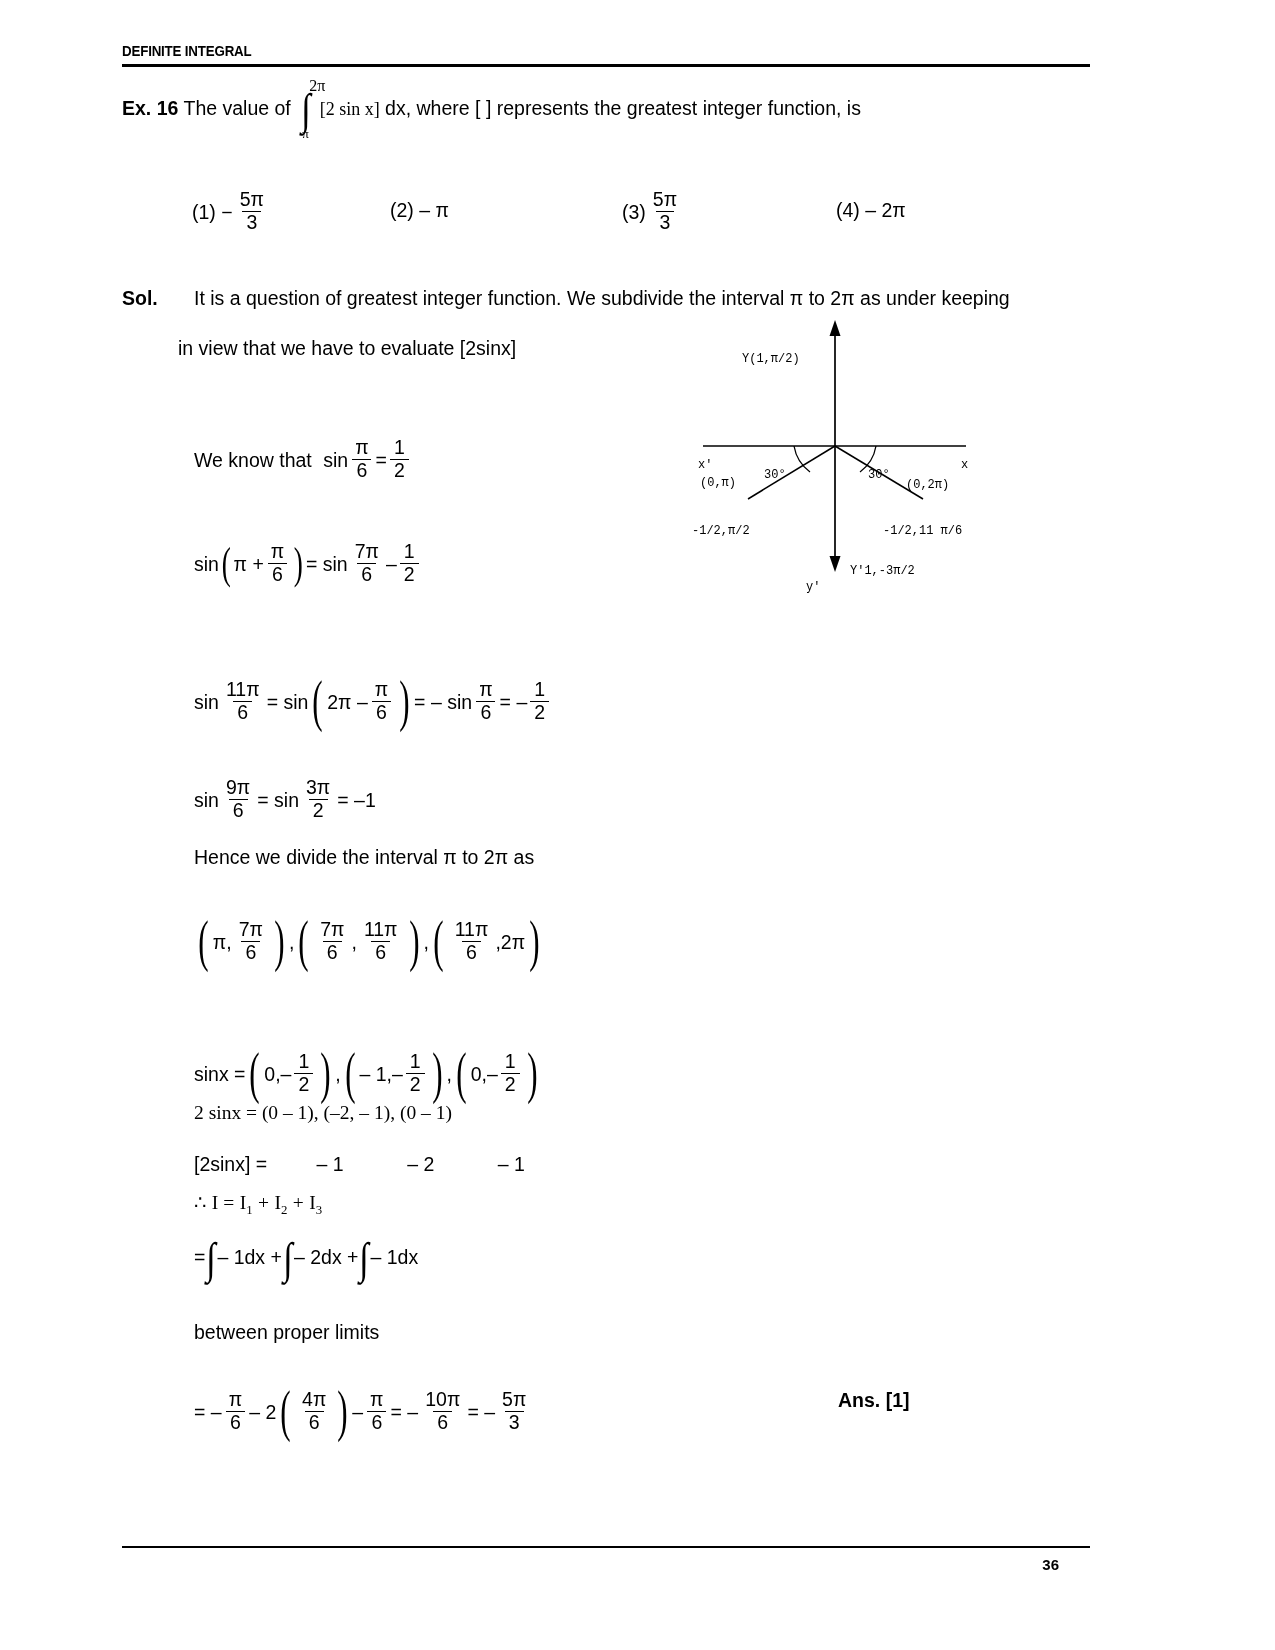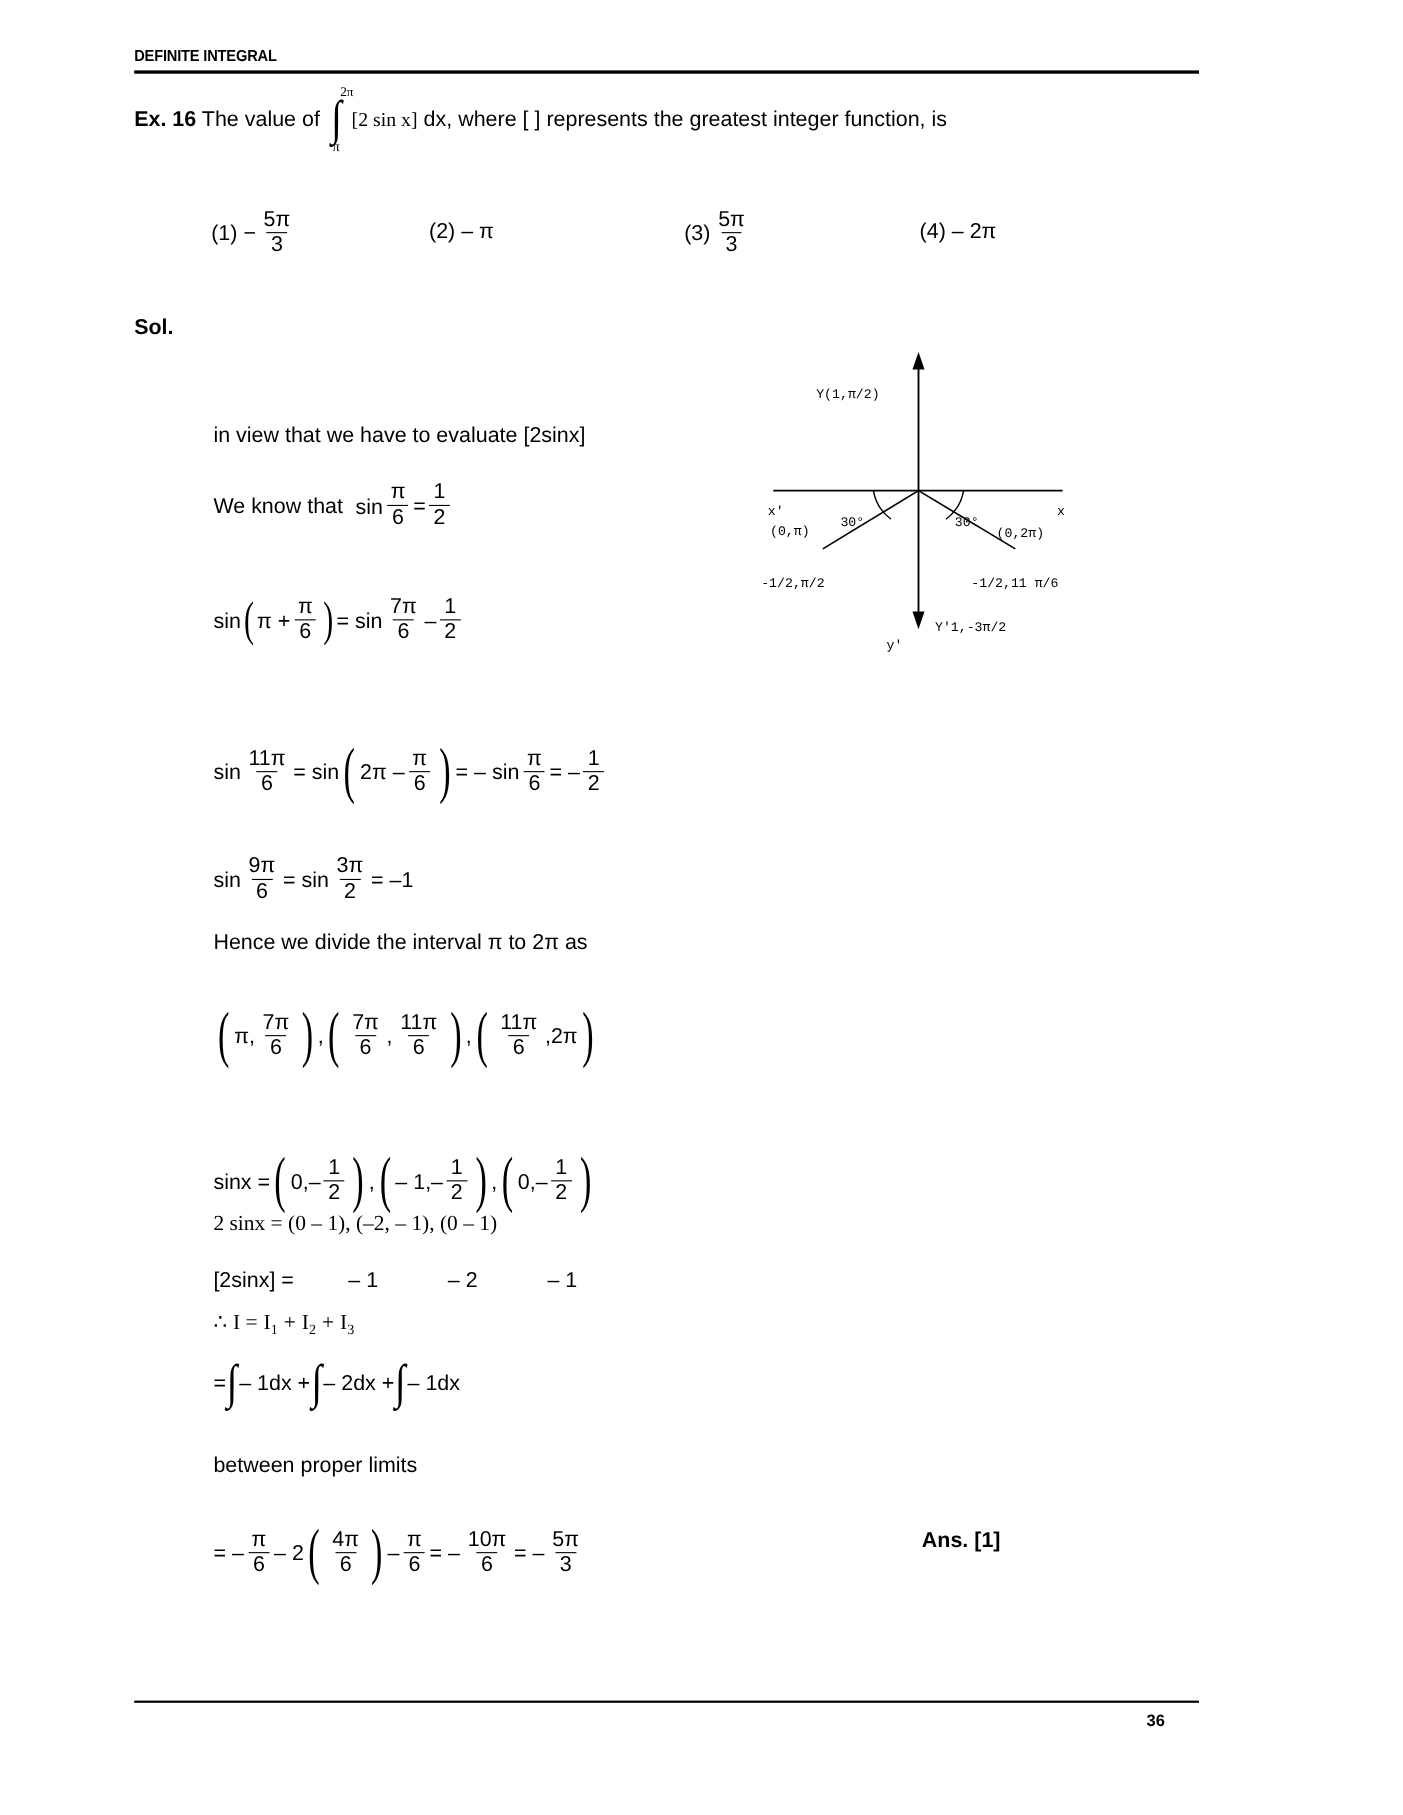--- a/index.html
+++ b/index.html
@@ -135,21 +135,21 @@
   .intwrap {
     display: inline-block;
     position: relative;
     vertical-align: middle;
     margin: 0 2px 0 4px;
   }
   .intlim-up {
     position: absolute;
     left: 9px;
     top: -20px;
-    font-size: 12px;
+    font-size: 16px;
     font-family: "Liberation Serif", serif;
   }
   .intlim-dn {
     position: absolute;
     left: 2px;
     bottom: -19px;
     font-size: 13px;
     font-family: "Liberation Serif", serif;
   }
   .sub {
@@ -214,21 +214,22 @@
         <span class="den">3</span>
       </span>
   </div>
 
   <div class="blk" style="left:836px; top:198px;">
     <span>(4)</span>
     <span>– 2π</span>
   </div>
 
   <div class="blk lbl-bold" style="left:122px; top:286px;">Sol.</div>
-  <div class="blk" style="left:194px; top:336px;margin-top:48px;">in view that we have to evaluate [2sinx]</div>
+  <div class="blk" style="left:194px; top:286px;">It is a question of greatest integer function. We subdivide the interval π to 2π as under keeping</div>
+  <div class="blk" style="left:178px; top:336px;">in view that we have to evaluate [2sinx]</div>
 
   <div id="axes-diagram">
     <svg width="370" height="280" viewBox="0 0 370 280">
 
       <line x1="157" y1="18" x2="157" y2="248" stroke="#000" stroke-width="1.7"></line>
       <polygon points="157,8 151.5,24 162.5,24" fill="#000"></polygon>
       <polygon points="157,260 151.5,244 162.5,244" fill="#000"></polygon>
 
       <line x1="25" y1="134" x2="288" y2="134" stroke="#000" stroke-width="1.6"></line>
 

